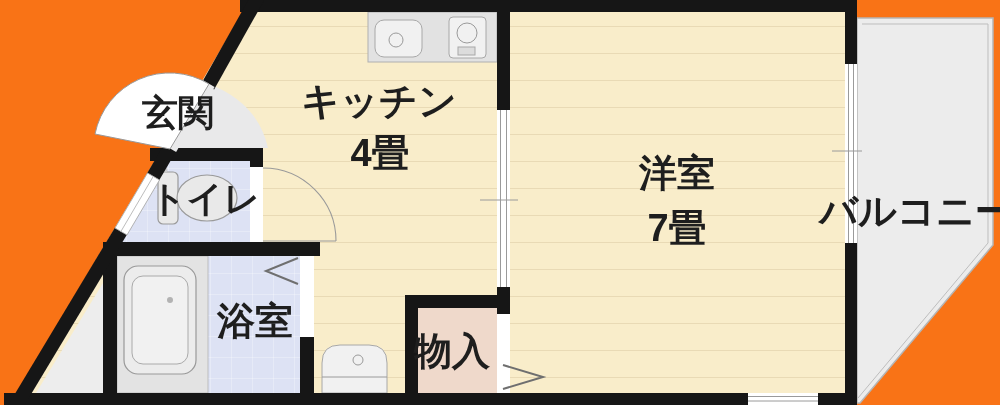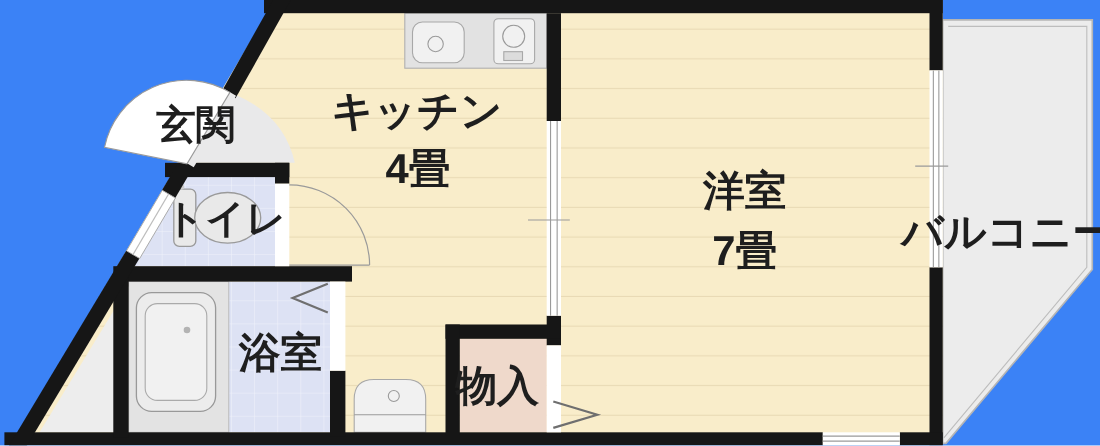--- a/index.html
+++ b/index.html
@@ -1,16 +1,16 @@
 <!DOCTYPE html>
 <html><head>
 <meta charset="utf-8">
 <style>
   html,body{margin:0;padding:0;background:#ffffff;}
-  .stage{width:1000px;height:405px;position:relative;background:#3b82f6;overflow:hidden;}
+  .stage{width:1000px;height:405px;position:relative;background:#f97316;overflow:hidden;}
   svg{display:block;}
   .wall-line{stroke:#161616;stroke-width:14;fill:none;}
   .thin{stroke:#9a9a9a;stroke-width:1;fill:none;}
   .thin2{stroke:#bdbdbd;stroke-width:1;fill:none;}
   .fixture{fill:#e9e9e9;stroke:#9a9a9a;stroke-width:1.2;}
   .fixture-light{fill:#f1f1f1;stroke:#a8a8a8;stroke-width:1;}
   .door-chevron{stroke:#6f6f6f;stroke-width:2;fill:none;stroke-linejoin:miter;}
   .arc{stroke:#9a9a9a;stroke-width:1.1;fill:none;}
   .room-label{font-family:"Liberation Sans","DejaVu Sans",sans-serif;font-size:38px;font-weight:600;fill:#1e1e1e;text-anchor:middle;}
   .room-label.small{font-size:36px;}

